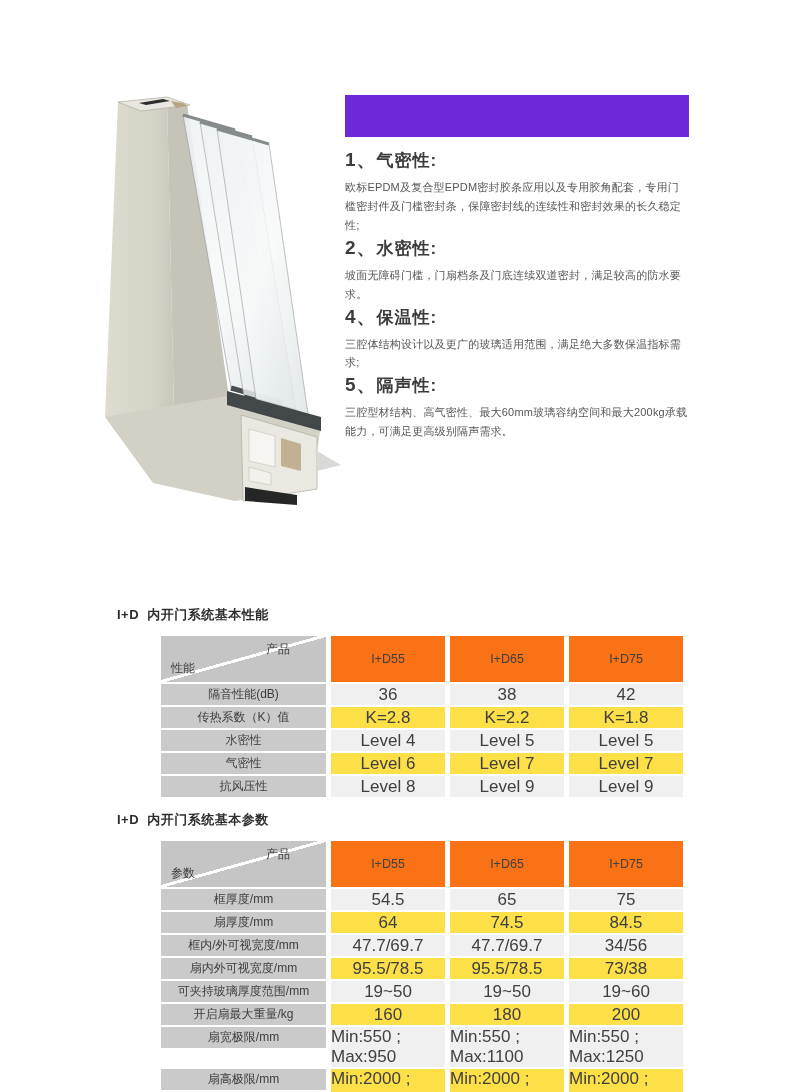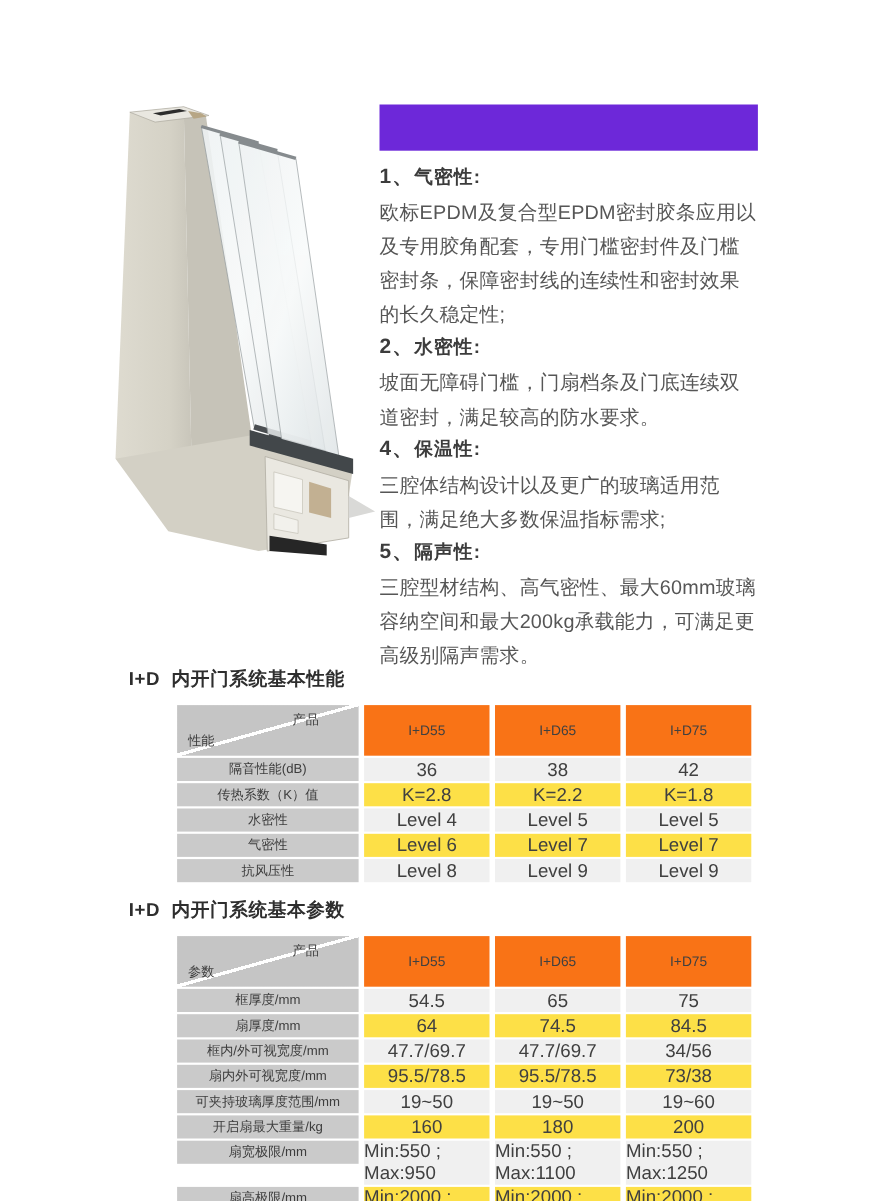--- a/index.html
+++ b/index.html
@@ -16,26 +16,26 @@
     font-size:23px;line-height:42px;padding-left:13px;
     letter-spacing:2px;white-space:pre;box-sizing:border-box;
   }
   .features{margin-top:10px;}
   .feature{}
   .feature h3{
     margin:0 0 5px 0;font-size:17px;font-weight:700;color:#3c3c3c;letter-spacing:1px;
   }
   .feature h3 .f-num{font-size:19px;}
   .feature p{
-    margin:0;font-size:18px;line-height:1.72;color:#565656;letter-spacing:.2px;
+    margin:0;font-size:11px;line-height:1.72;color:#565656;letter-spacing:.2px;
   }
   
   .tables-section{position:absolute;left:125px;top:606px;width:558px;}
   .tbl-title{
-    font-size:17px;font-weight:700;color:#2e2e2e;margin:0 0 12px -8px;
+    font-size:13px;font-weight:700;color:#2e2e2e;margin:0 0 12px -8px;
     white-space:pre;letter-spacing:.5px;
   }
   .tbl-title.second{margin-top:14px;}
   .gtable{
     display:grid;grid-template-columns:165px 1fr 1fr 1fr;
     column-gap:5px;row-gap:2px;margin-bottom:2px;padding-left:36px;
   }
   .cell{
     display:flex;align-items:center;justify-content:center;
     font-size:17px;color:#404040;

